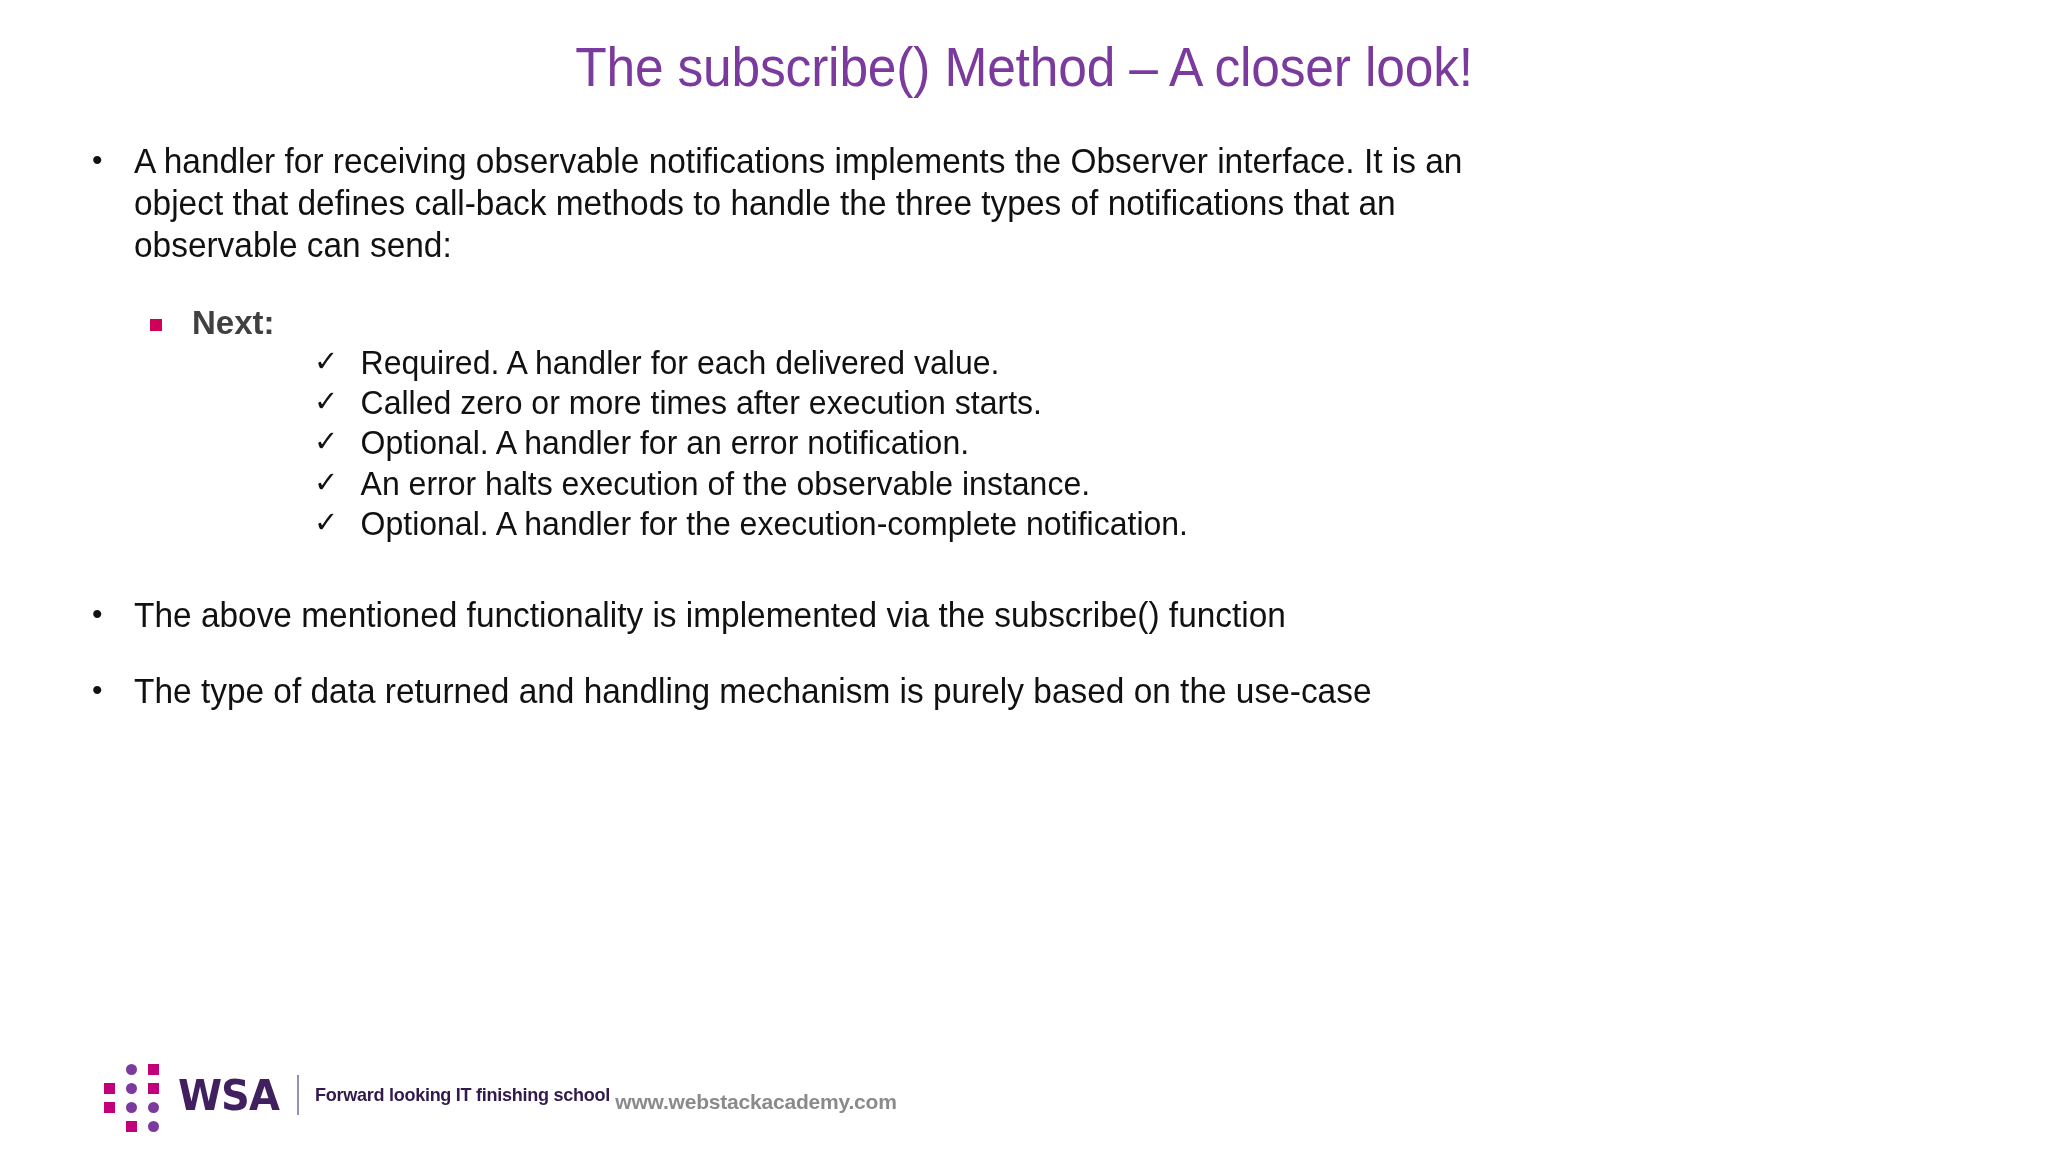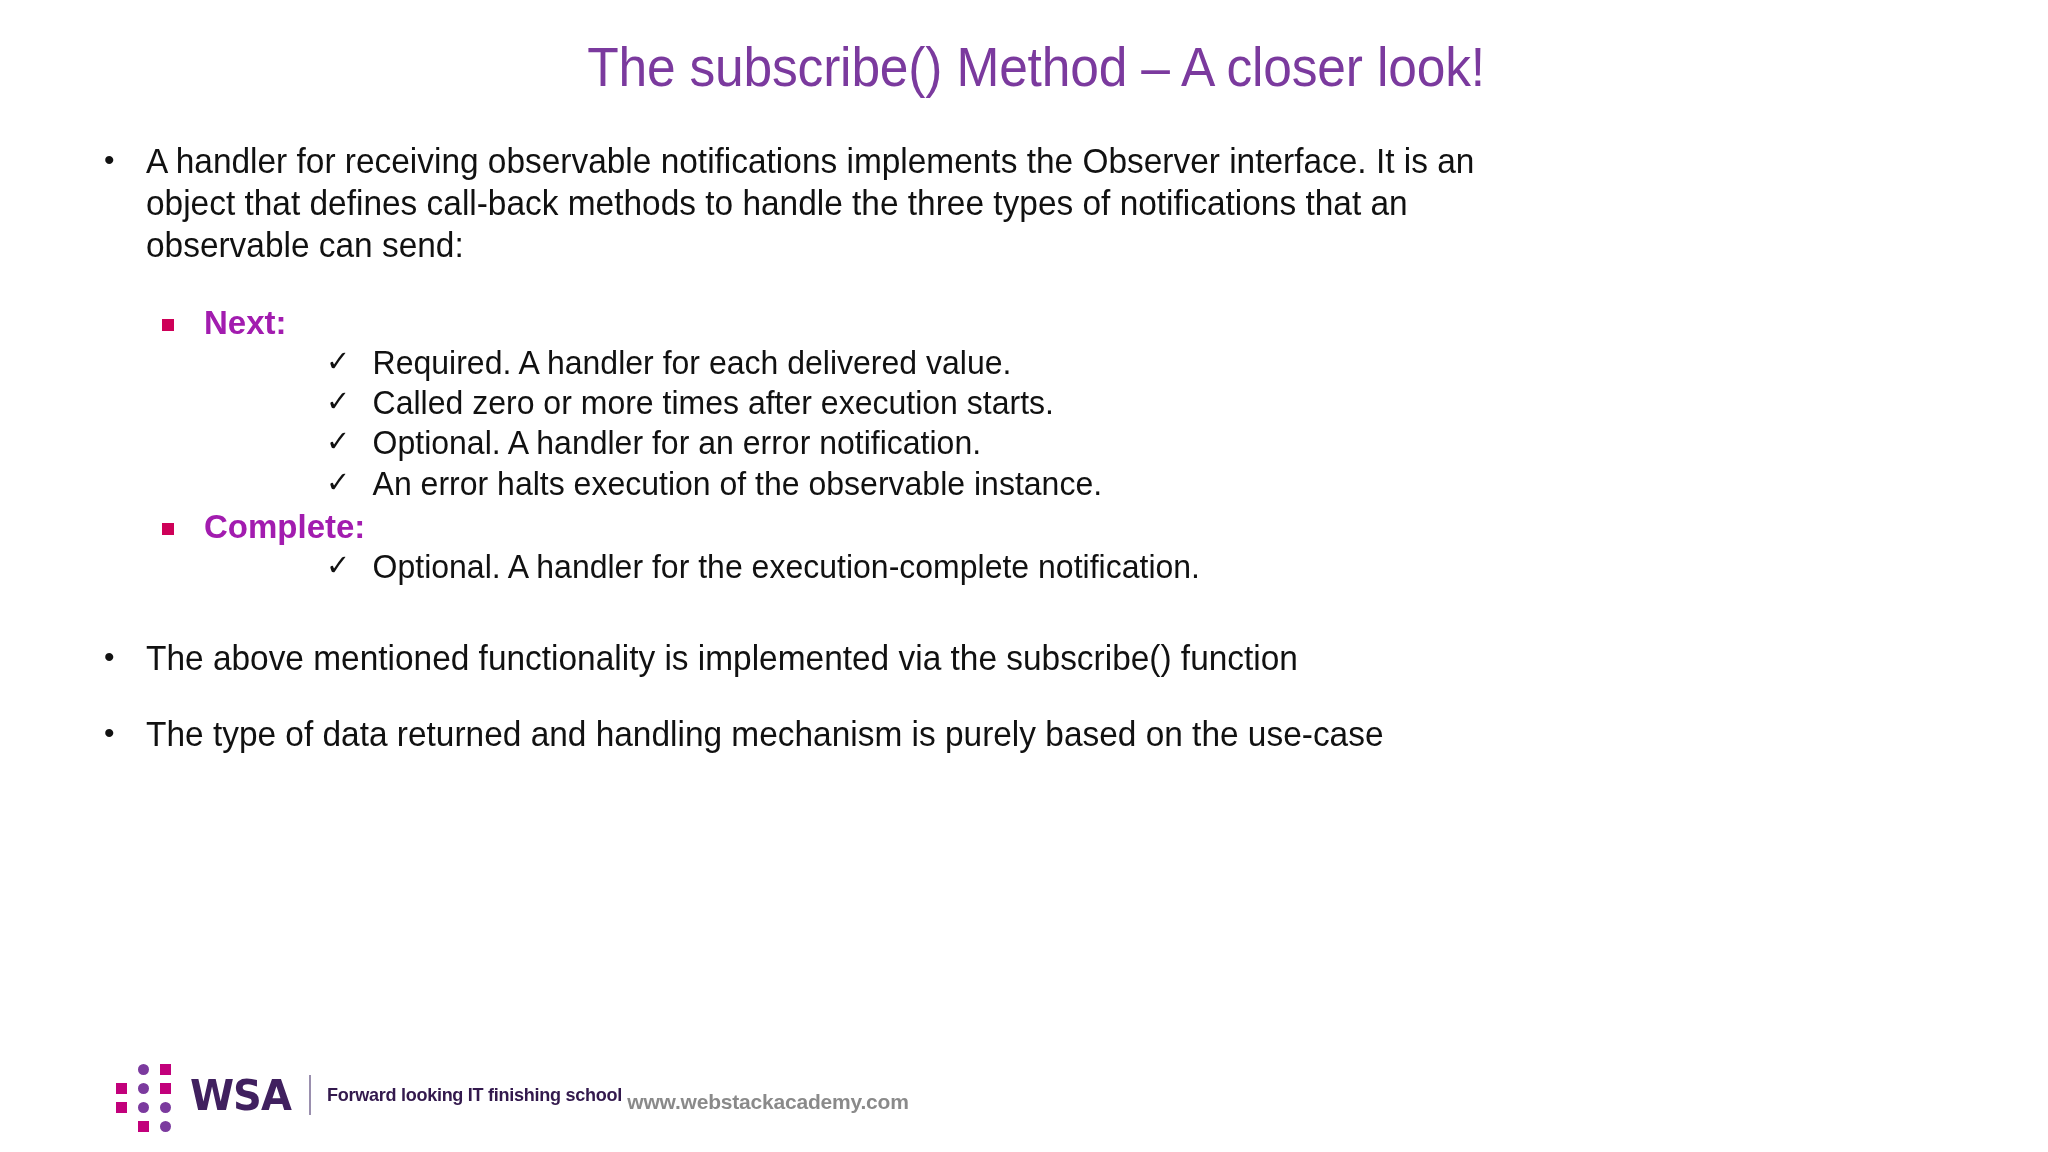--- a/index.html
+++ b/index.html
@@ -13,21 +13,20 @@
     height: 1152px;
     overflow: hidden;
     font-family: "Liberation Sans", sans-serif;
     color: #111111;
     position: relative;
   }
   .slide {
     position: absolute;
     inset: 0;
     background: #ffffff;
-    margin-left: 12px;
   }
 
   
   .slide-title {
     position: absolute;
     top: 38px;
     left: 0;
     width: 2048px;
     text-align: center;
     font-size: 56px;
@@ -73,21 +72,21 @@
     max-width: 1450px;
   }
 
   
   .lvl2 {
     display: flex;
     align-items: flex-start;
     font-size: 33px;
     line-height: 1.18;
     font-weight: bold;
-    color: #a21caf;
+    color: #404040;
     margin-top: 4px;
   }
   .lvl2 .sqbullet {
     width: 70px;
     flex: 0 0 70px;
     box-sizing: border-box;
     padding-left: 74px;
     padding-top: 15px;
   }
   .lvl2 .sqbullet i {
@@ -226,26 +225,20 @@
 
     <div class="lvl3">
       <div class="check">✓</div>
       <div class="txt">Optional. A handler for an error notification.</div>
     </div>
     <div class="lvl3">
       <div class="check">✓</div>
       <div class="txt">An error halts execution of the observable instance.</div>
     </div>
 
-    <div class="lvl2">
-      <div class="sqbullet">
-          <i></i>
-        </div>
-      <div class="txt">Complete:</div>
-    </div>
     <div class="lvl3">
       <div class="check">✓</div>
       <div class="txt">Optional. A handler for the execution-complete notification.</div>
     </div>
 
     <div class="gap-lg"></div>
 
     <div class="lvl1">
       <div class="bullet">•</div>
       <div class="txt">The above mentioned functionality is implemented via the subscribe() function</div>

